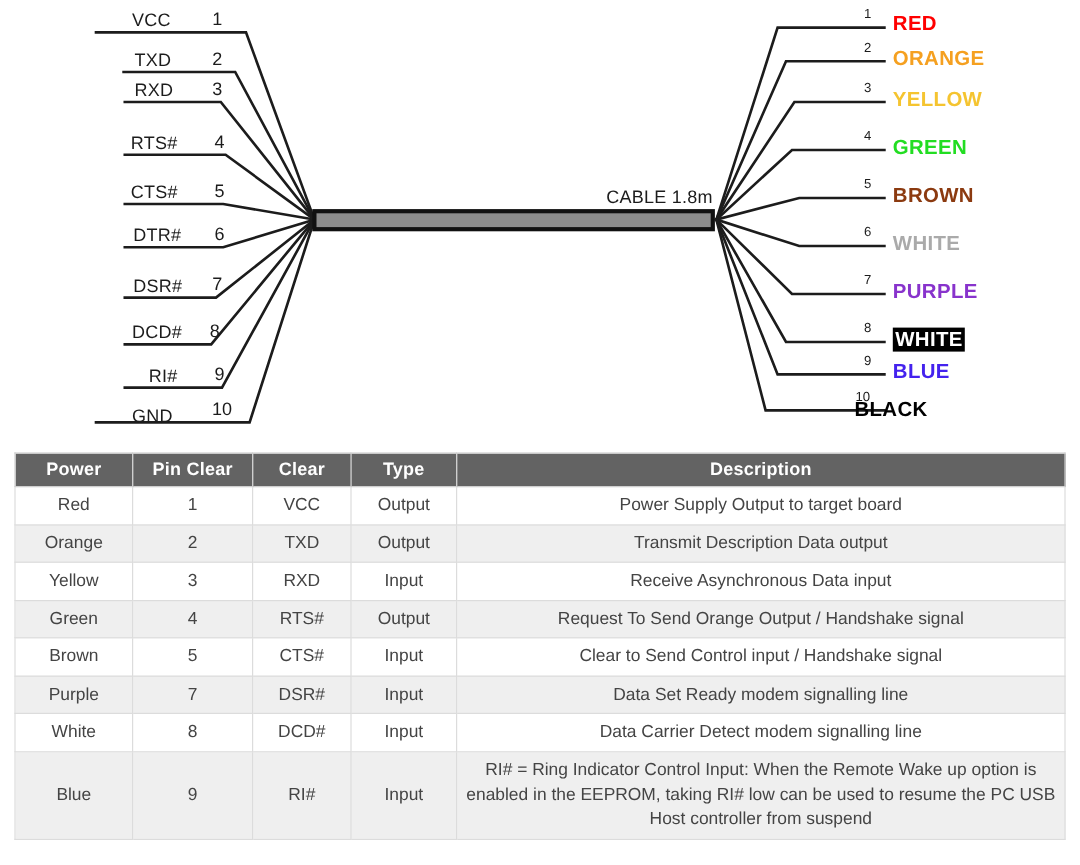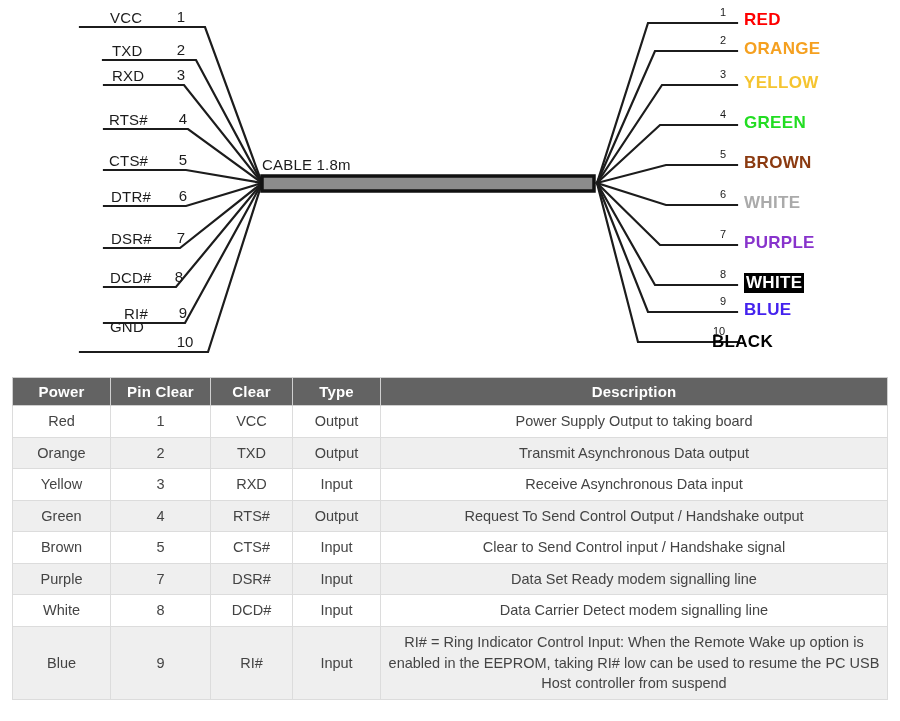--- a/index.html
+++ b/index.html
@@ -67,21 +67,21 @@
   }
   .color-label.inverted {
     background: #000000;
     padding: 0 2px;
   }
   #cable-caption {
     position: absolute;
     left: 262px;
     top: 156px;
     width: 332px;
-    text-align: left;
+    text-align: right;
     font-size: 15px;
     color: #1c1c1c;
     letter-spacing: .2px;
   }
 
   
   #pin-table {
     position: absolute;
     left: 12px;
     top: 377px;
@@ -160,21 +160,21 @@
 
     <span class="pin-label" style="left:110px; top:9px;">VCC</span>
     <span class="pin-label" style="left:112px; top:42px;">TXD</span>
     <span class="pin-label" style="left:112px; top:67px;">RXD</span>
     <span class="pin-label" style="left:109px; top:111px;">RTS#</span>
     <span class="pin-label" style="left:109px; top:152px;">CTS#</span>
     <span class="pin-label" style="left:111px; top:188px;">DTR#</span>
     <span class="pin-label" style="left:111px; top:230px;">DSR#</span>
     <span class="pin-label" style="left:110px; top:269px;">DCD#</span>
     <span class="pin-label" style="left:124px; top:305px;">RI#</span>
-    <span class="pin-label" style="left:110px; top:318px;">GND</span>
+    <span class="pin-label" style="left:110px; top:339px;">GND</span>
 
     <span class="pin-num-left" style="left:170px; top:8px;">1</span>
     <span class="pin-num-left" style="left:170px; top:41px;">2</span>
     <span class="pin-num-left" style="left:170px; top:66px;">3</span>
     <span class="pin-num-left" style="left:172px; top:110px;">4</span>
     <span class="pin-num-left" style="left:172px; top:151px;">5</span>
     <span class="pin-num-left" style="left:172px; top:187px;">6</span>
     <span class="pin-num-left" style="left:170px; top:229px;">7</span>
     <span class="pin-num-left" style="left:168px; top:268px;">8</span>
     <span class="pin-num-left" style="left:172px; top:304px;">9</span>
@@ -221,42 +221,42 @@
         <th>Type</th>
         <th>Description</th>
       </tr>
     </thead>
     <tbody>
       <tr>
         <td>Red</td>
         <td>1</td>
         <td>VCC</td>
         <td>Output</td>
-        <td>Power Supply Output to taking board</td>
+        <td>Power Supply Output to target board</td>
       </tr>
       <tr>
         <td>Orange</td>
         <td>2</td>
         <td>TXD</td>
         <td>Output</td>
-        <td>Transmit Asynchronous Data output</td>
+        <td>Transmit Description Data output</td>
       </tr>
       <tr>
         <td>Yellow</td>
         <td>3</td>
         <td>RXD</td>
         <td>Input</td>
         <td>Receive Asynchronous Data input</td>
       </tr>
       <tr>
         <td>Green</td>
         <td>4</td>
         <td>RTS#</td>
         <td>Output</td>
-        <td>Request To Send Control Output / Handshake output</td>
+        <td>Request To Send Orange Output / Handshake signal</td>
       </tr>
       <tr>
         <td>Brown</td>
         <td>5</td>
         <td>CTS#</td>
         <td>Input</td>
         <td>Clear to Send Control input / Handshake signal</td>
       </tr>
       <tr>
         <td>Purple</td>

